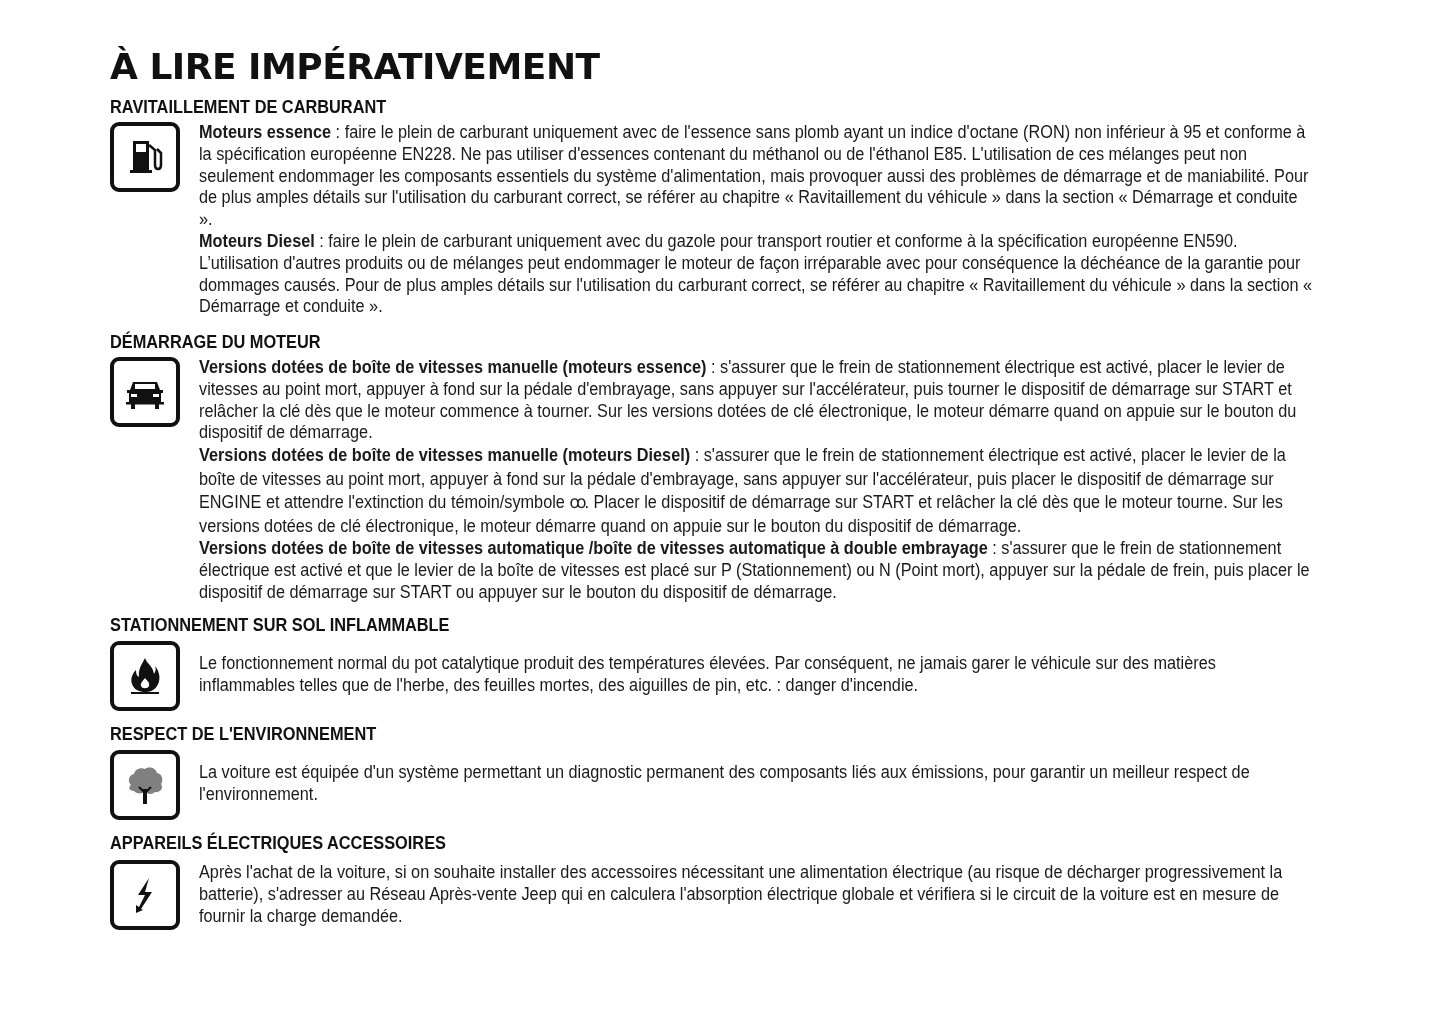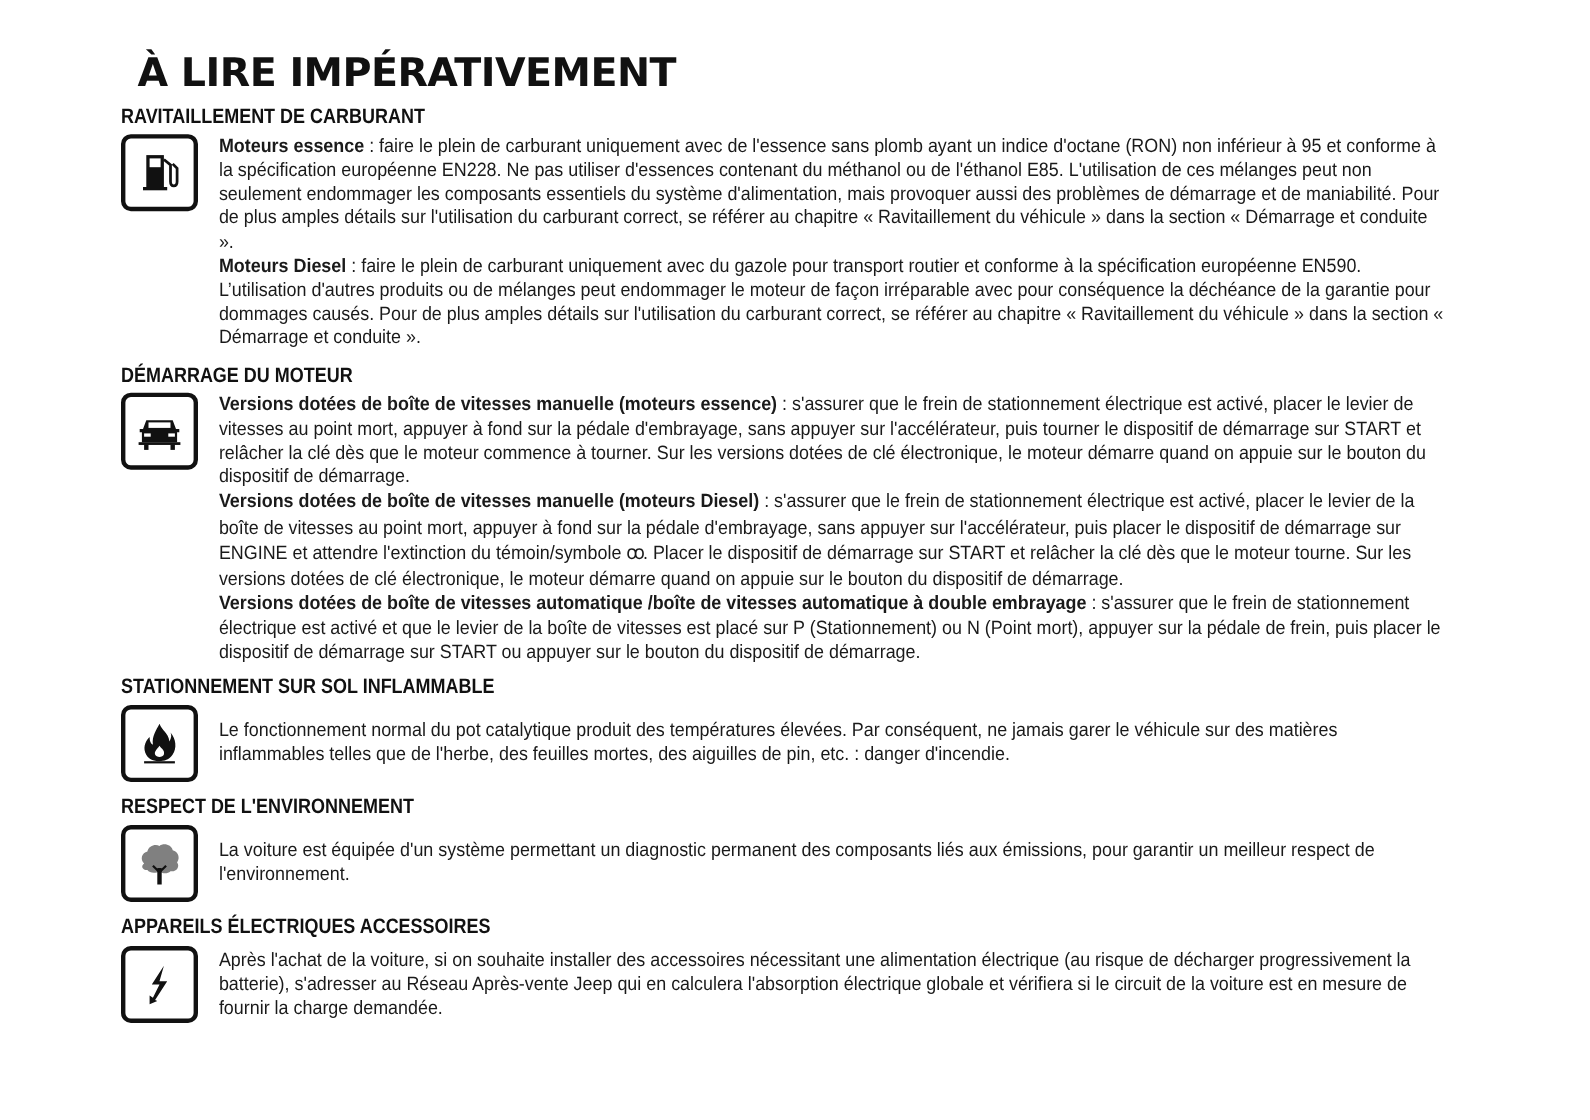--- a/index.html
+++ b/index.html
@@ -4,21 +4,21 @@
 <style>
   html, body { margin: 0; padding: 0; background: #ffffff; }
   body {
     width: 1445px; height: 1018px; position: relative; overflow: hidden;
     font-family: "Liberation Sans", sans-serif; color: #1a1a1a;
   }
   .page-title {
     position: absolute; left: 110px; top: 46px;
     font-family: "DejaVu Sans", sans-serif; font-weight: 900;
     font-size: 36px; letter-spacing: -0.5px; color: #111;
-    transform: scaleX(1.0); transform-origin: left; margin-left: 15px;
+    transform: scaleX(1.0); transform-origin: left;
   }
   .section-heading {
     position: absolute; left: 110px;
     font-family: "Liberation Sans", sans-serif; font-weight: bold;
     font-size: 19px; color: #111;
     transform: scaleX(0.86); transform-origin: left; white-space: nowrap;
   }
   .icon-box {
     position: absolute; left: 110px; width: 62px; height: 62px;
     border: 4px solid #111; border-radius: 9px; box-sizing: content-box;

